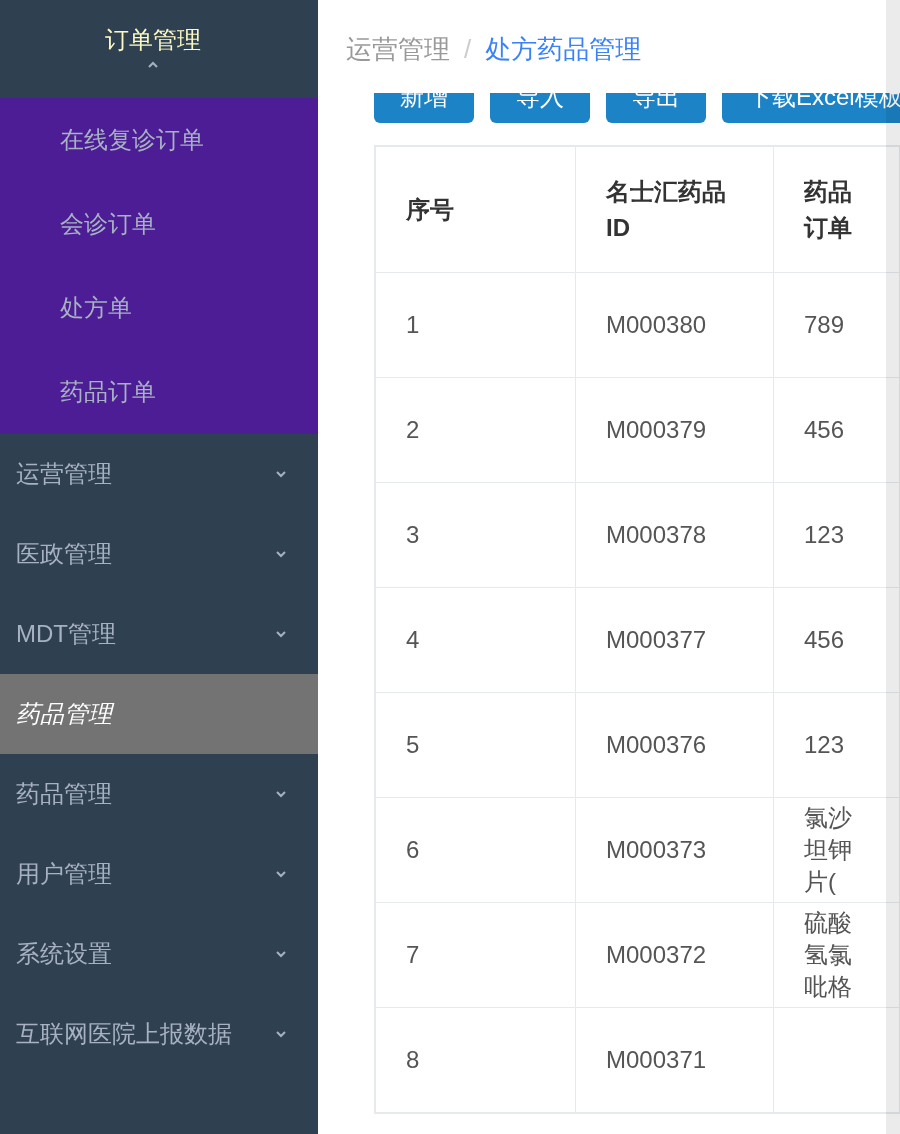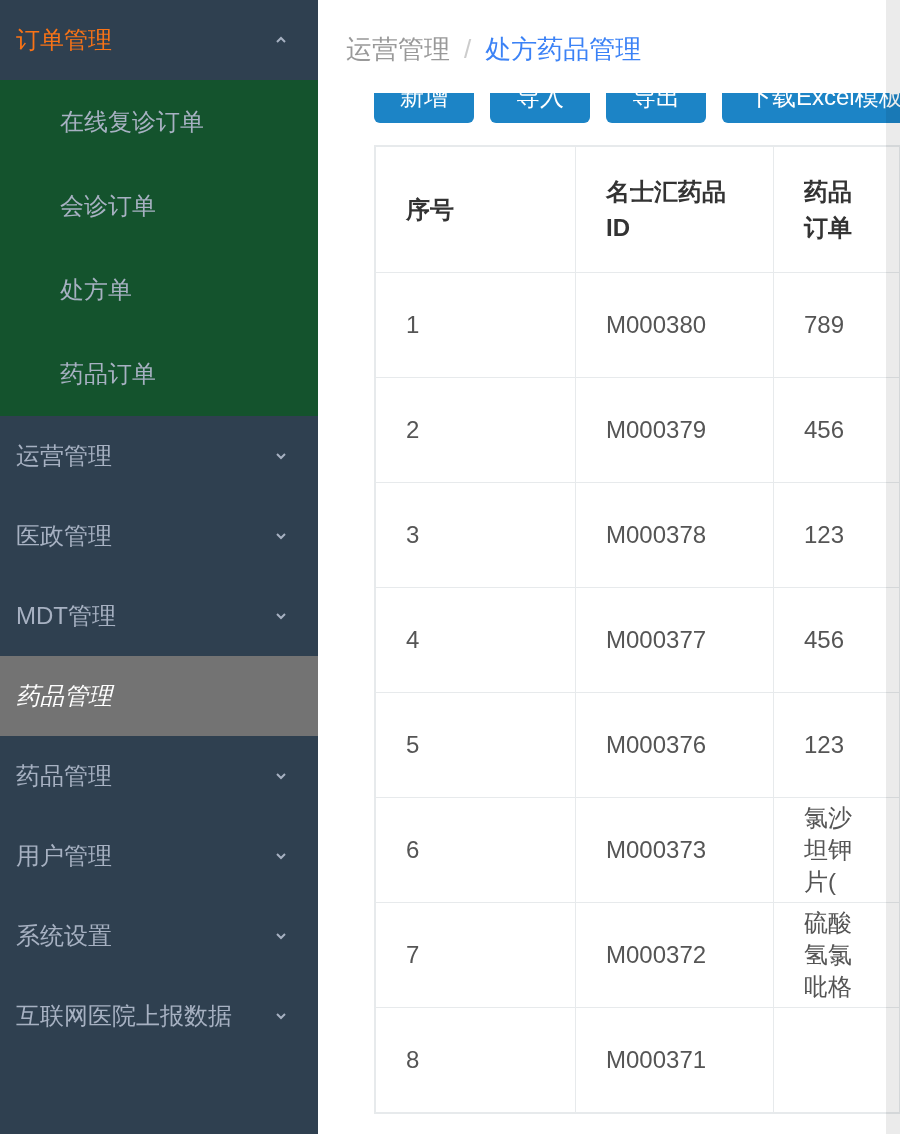--- a/index.html
+++ b/index.html
@@ -21,35 +21,35 @@
 }
 .menu-group-header {
   display: flex;
   align-items: center;
   justify-content: space-between;
   padding: 24px 28px 24px 16px;
   font-size: 24px;
   color: #a7b1c2;
   cursor: pointer;
 }
-.menu-group-header.expanded { color: #f97316; }
+.menu-group-header.expanded { color: #fef9c3; flex-direction: column; }
 .menu-group-header.active {
   background: #737373;
   color: #fff;
   font-style: italic;
 }
 .chevron {
   width: 18px;
   height: 18px;
   display: inline-flex;
   align-items: center;
   justify-content: center;
 }
 .chevron svg { width: 16px; height: 16px; }
-.submenu { background: #14532d; }
+.submenu { background: #4c1d95; }
 .submenu-item {
   padding: 26px 16px 26px 60px;
   font-size: 24px;
   color: #a7b1c2;
   cursor: pointer;
 }
 .main {
   flex: 1;
   background: #fff;
   position: relative;

